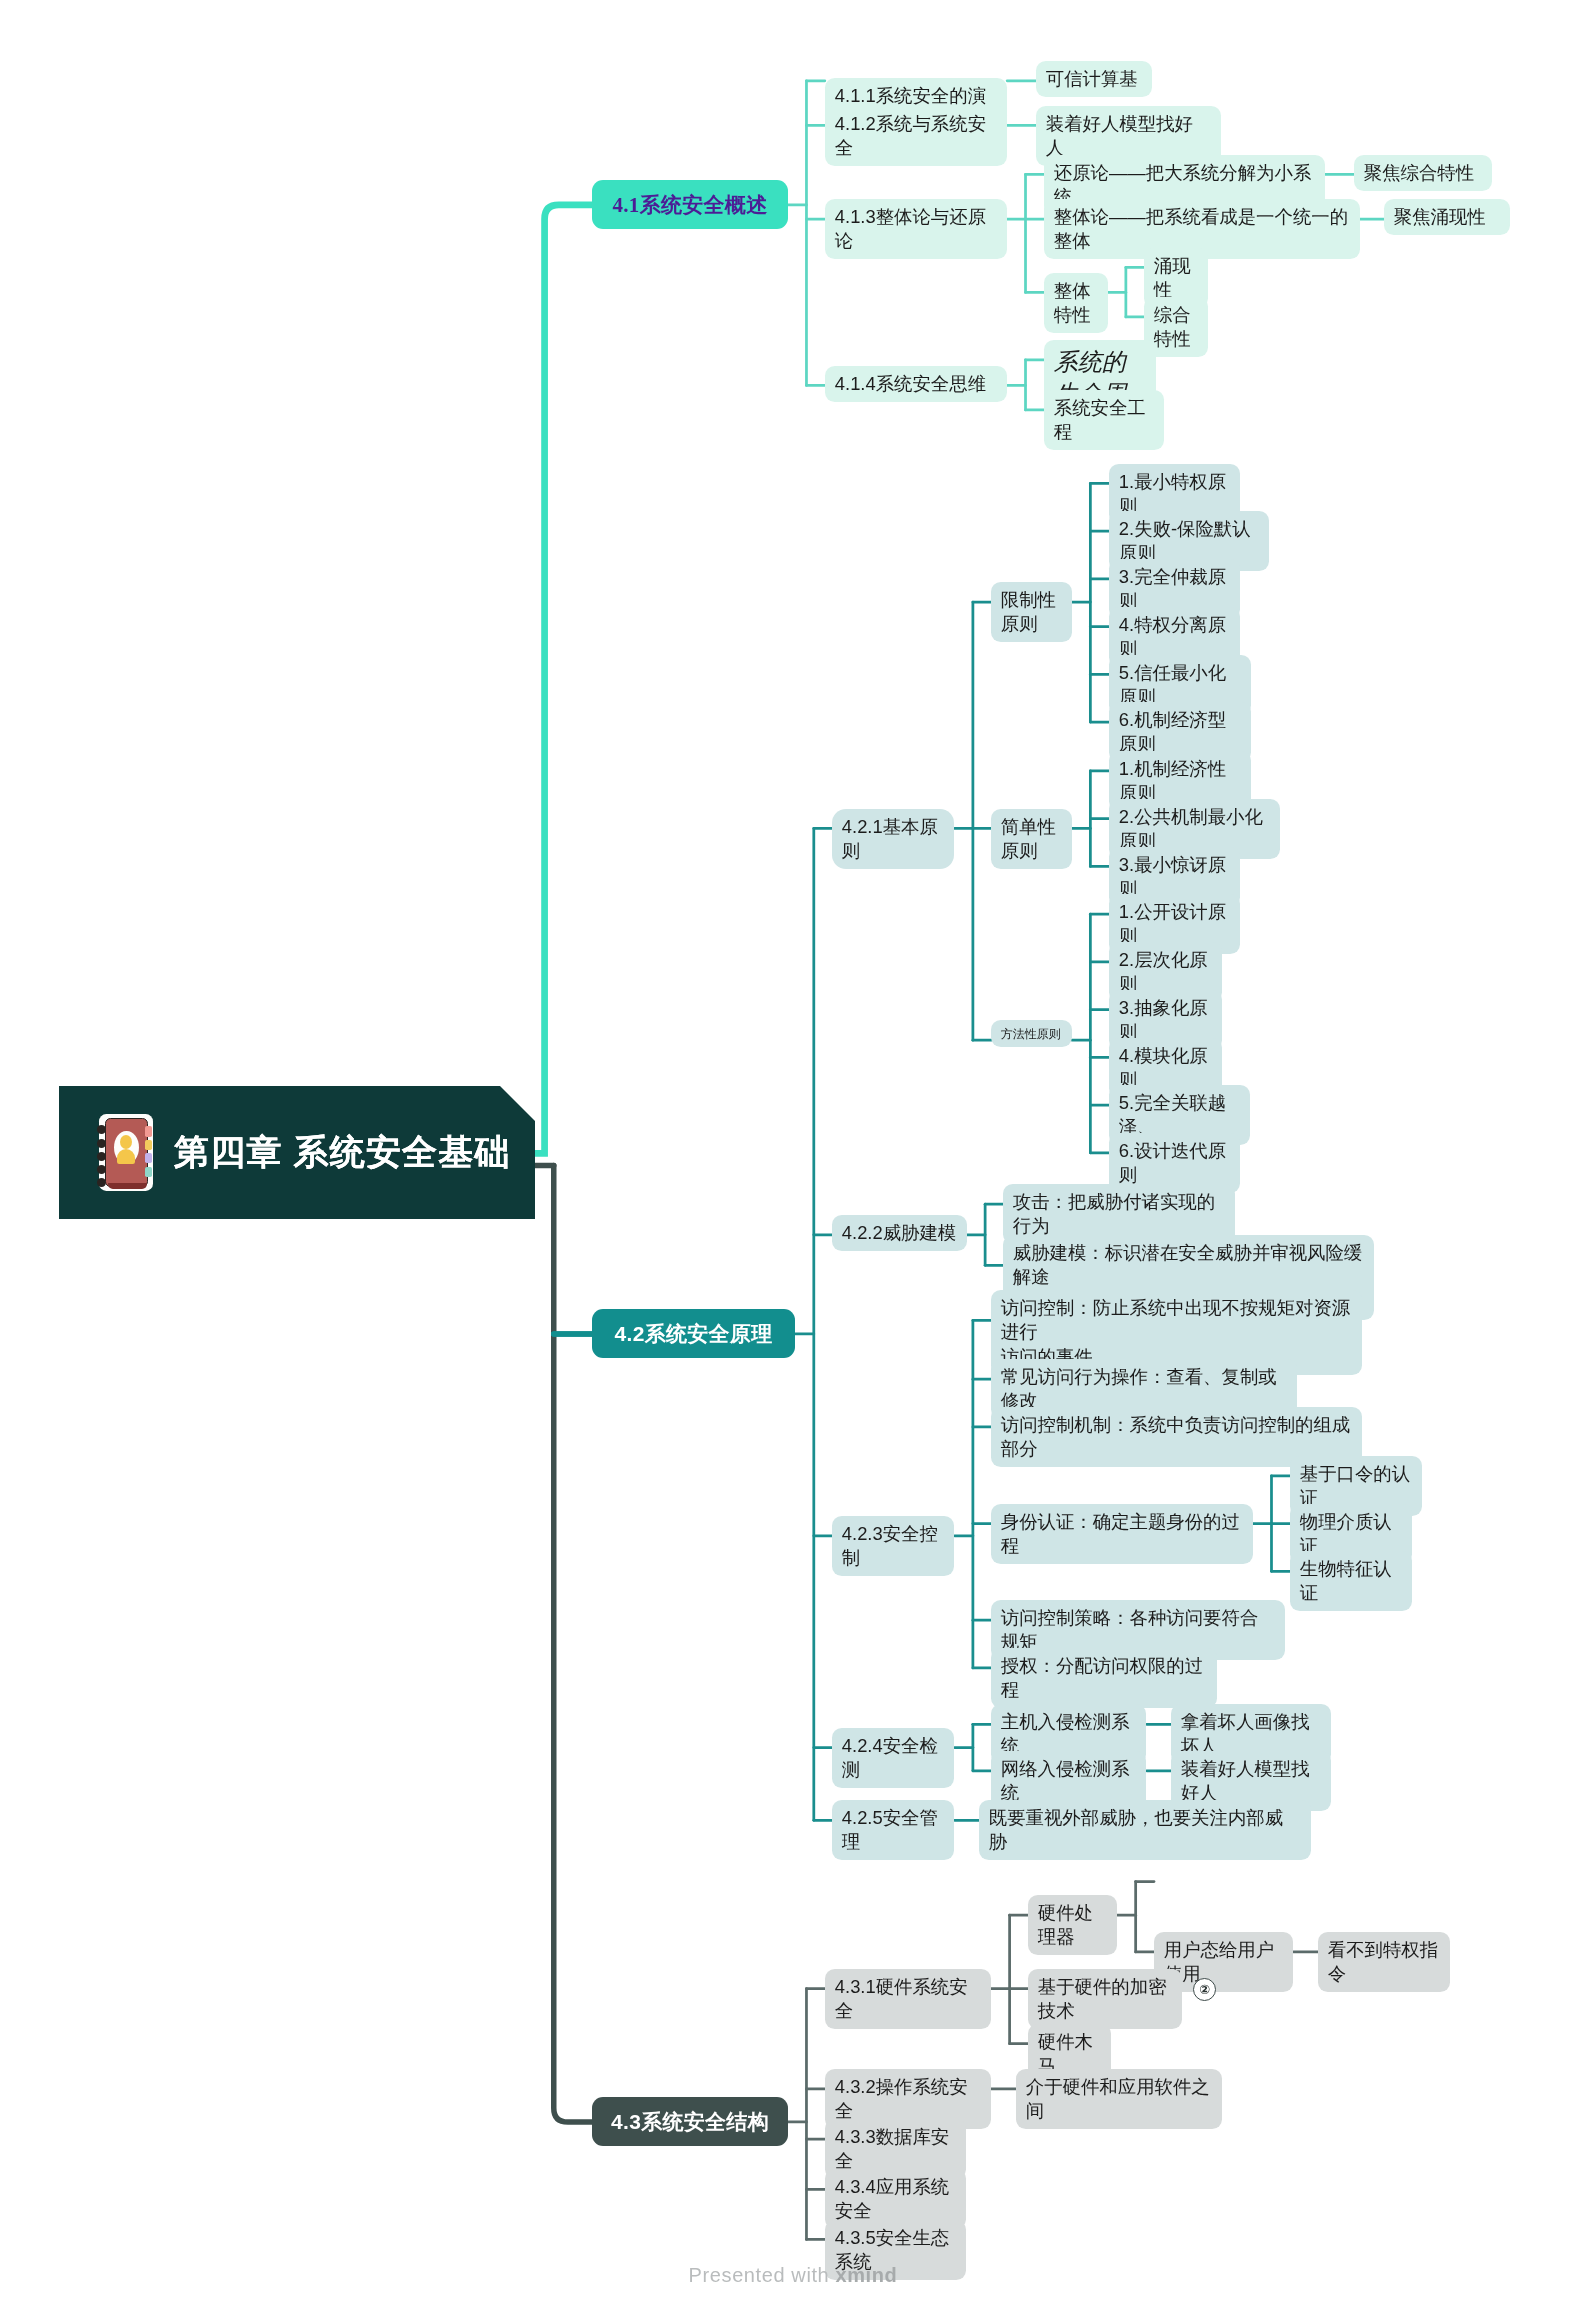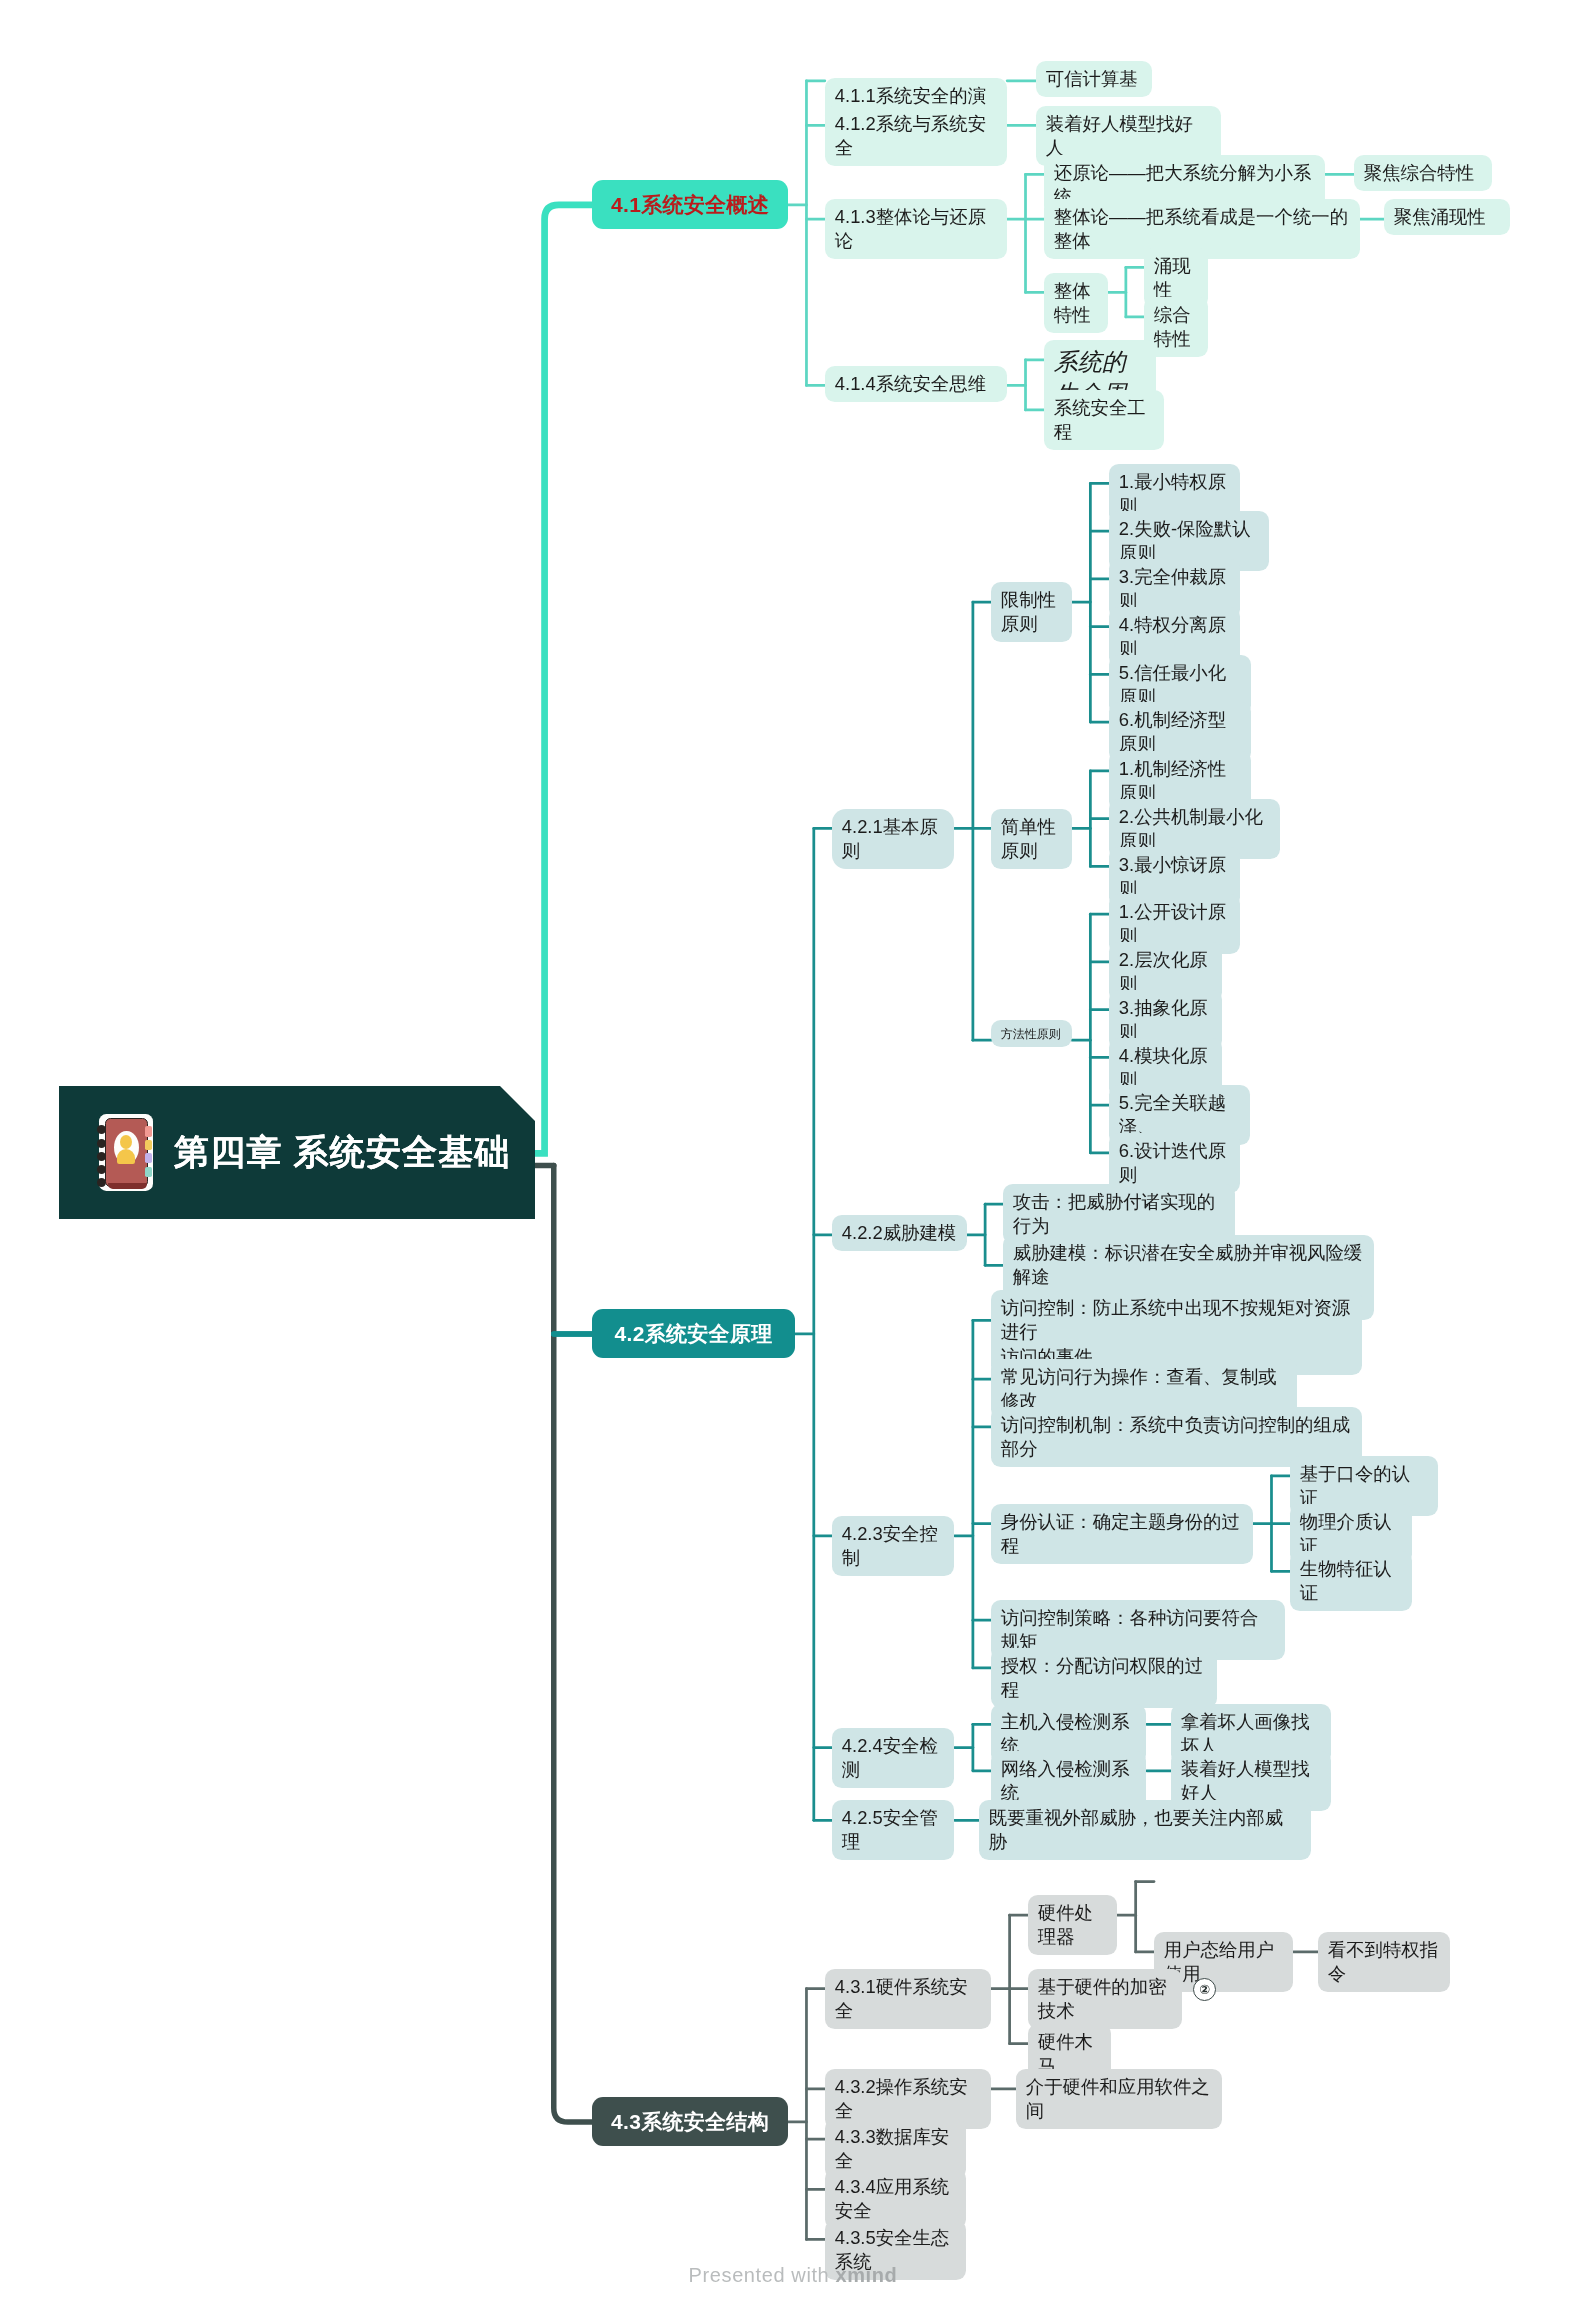--- a/index.html
+++ b/index.html
@@ -26,21 +26,21 @@
   .t-mint     {background:#d9f4ec;}           
   .t-blue     {background:#cfe5e6;}           
   .t-gray     {background:#d7dbdb;}           
 
   
   .branch{
     position:absolute;box-sizing:border-box;
     display:flex;align-items:center;justify-content:center;
     border-radius:11px;font-weight:700;letter-spacing:0.3px;
   }
-  .b41{background:#3ae0c0;color:#b91c1c;}
+  .b41{background:#3ae0c0;color:#4c1d95;font-family:Liberation Serif, serif;}
   .b42{background:#128e8e;color:#ffffff;}
   .b43{background:#3e4f4d;color:#ffffff;}
 
   
   #root{
     position:absolute;left:59px;top:1086px;width:476px;height:133px;
     background:#0e3a39;
     display:flex;align-items:center;gap:21px;padding-left:35px;
     box-sizing:border-box;
   }
@@ -328,21 +328,21 @@
   <div class="node t-blue" style="left:1003px;top:1184px;width:232px;font-size:18.4px;">攻击：把威胁付诸实现的行为</div>
   <div class="node t-blue" style="left:1003px;top:1235px;width:371px;font-size:18.4px;">威胁建模：标识潜在安全威胁并审视风险缓解途
 径的过程</div>
 
   <div class="node t-blue" style="left:832px;top:1516px;width:122px;font-size:18.4px;">4.2.3安全控制</div>
   <div class="node t-blue" style="left:991px;top:1290px;width:371px;font-size:18.4px;">访问控制：防止系统中出现不按规矩对资源进行
 访问的事件</div>
   <div class="node t-blue" style="left:991px;top:1359px;width:306px;font-size:18.4px;">常见访问行为操作：查看、复制或修改</div>
   <div class="node t-blue" style="left:991px;top:1407px;width:371px;font-size:18.4px;">访问控制机制：系统中负责访问控制的组成部分</div>
   <div class="node t-blue" style="left:991px;top:1504px;width:262px;font-size:18.4px;">身份认证：确定主题身份的过程</div>
-  <div class="node t-blue" style="left:1290px;top:1456px;width:148px;font-size:18.4px;">基于口令的认证</div>
+  <div class="node t-blue" style="left:1290px;top:1456px;width:132px;font-size:18.4px;">基于口令的认证</div>
   <div class="node t-blue" style="left:1290px;top:1504px;width:122px;font-size:18.4px;">物理介质认证</div>
   <div class="node t-blue" style="left:1290px;top:1551px;width:122px;font-size:18.4px;">生物特征认证</div>
   <div class="node t-blue" style="left:991px;top:1600px;width:294px;font-size:18.4px;">访问控制策略：各种访问要符合规矩</div>
   <div class="node t-blue" style="left:991px;top:1648px;width:226px;font-size:18.4px;">授权：分配访问权限的过程</div>
 
   <div class="node t-blue" style="left:832px;top:1728px;width:122px;font-size:18.4px;">4.2.4安全检测</div>
   <div class="node t-blue" style="left:991px;top:1704px;width:155px;font-size:18.4px;">主机入侵检测系统</div>
   <div class="node t-blue" style="left:1171px;top:1704px;width:160px;font-size:18.4px;">拿着坏人画像找坏人</div>
   <div class="node t-blue" style="left:991px;top:1751px;width:155px;font-size:18.4px;">网络入侵检测系统</div>
   <div class="node t-blue" style="left:1171px;top:1751px;width:160px;font-size:18.4px;">装着好人模型找好人</div>

